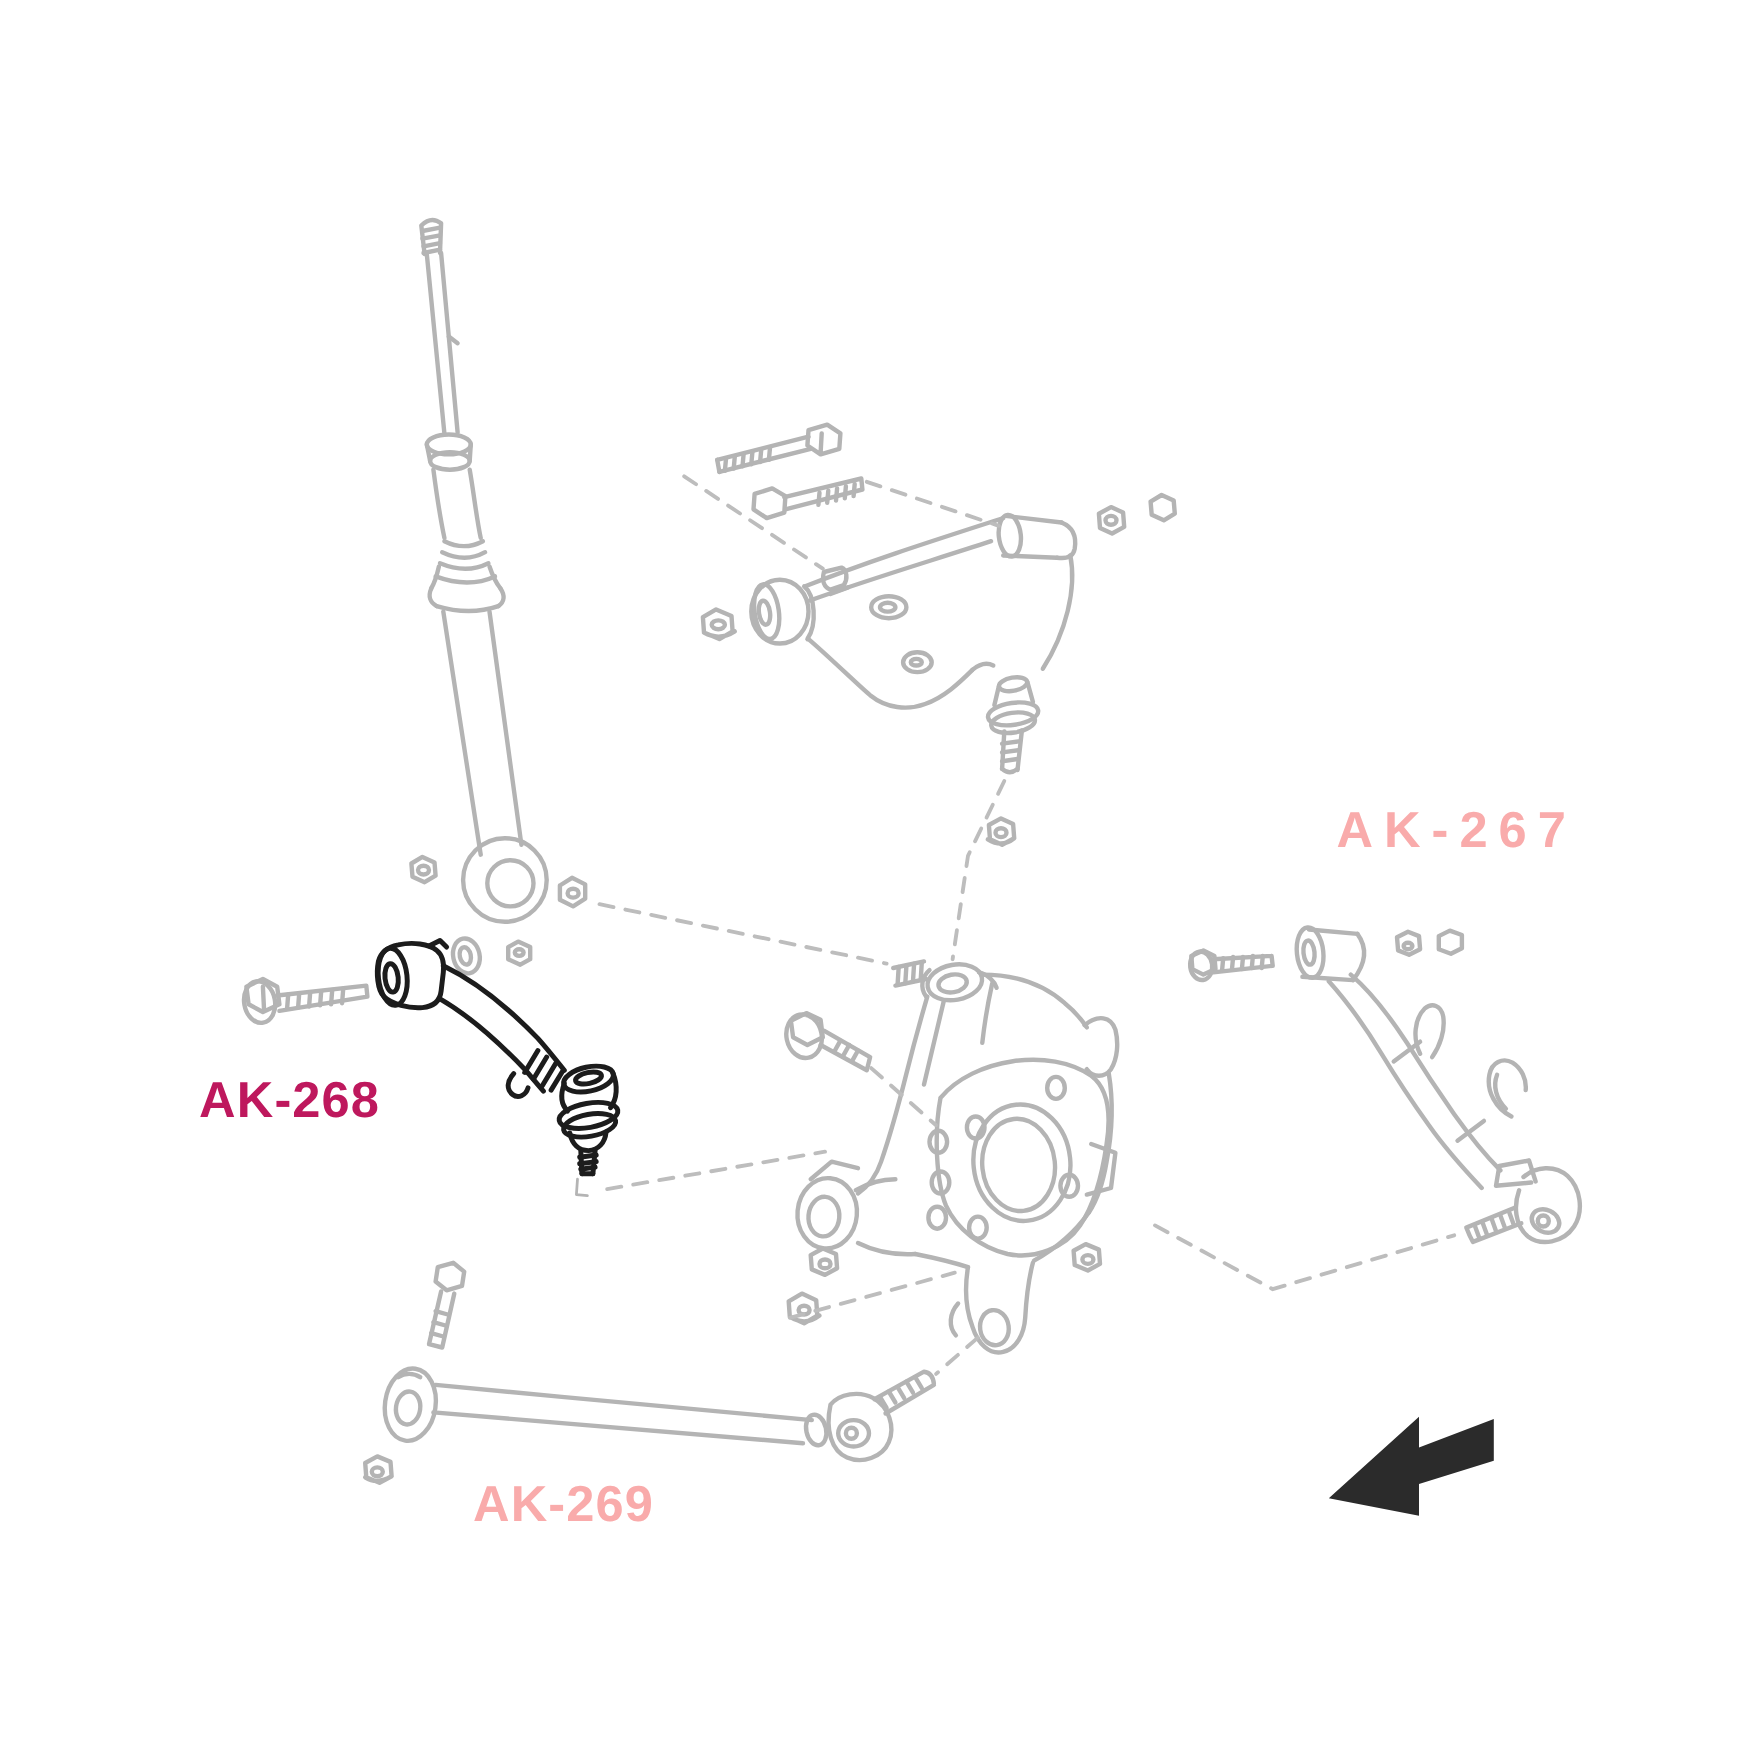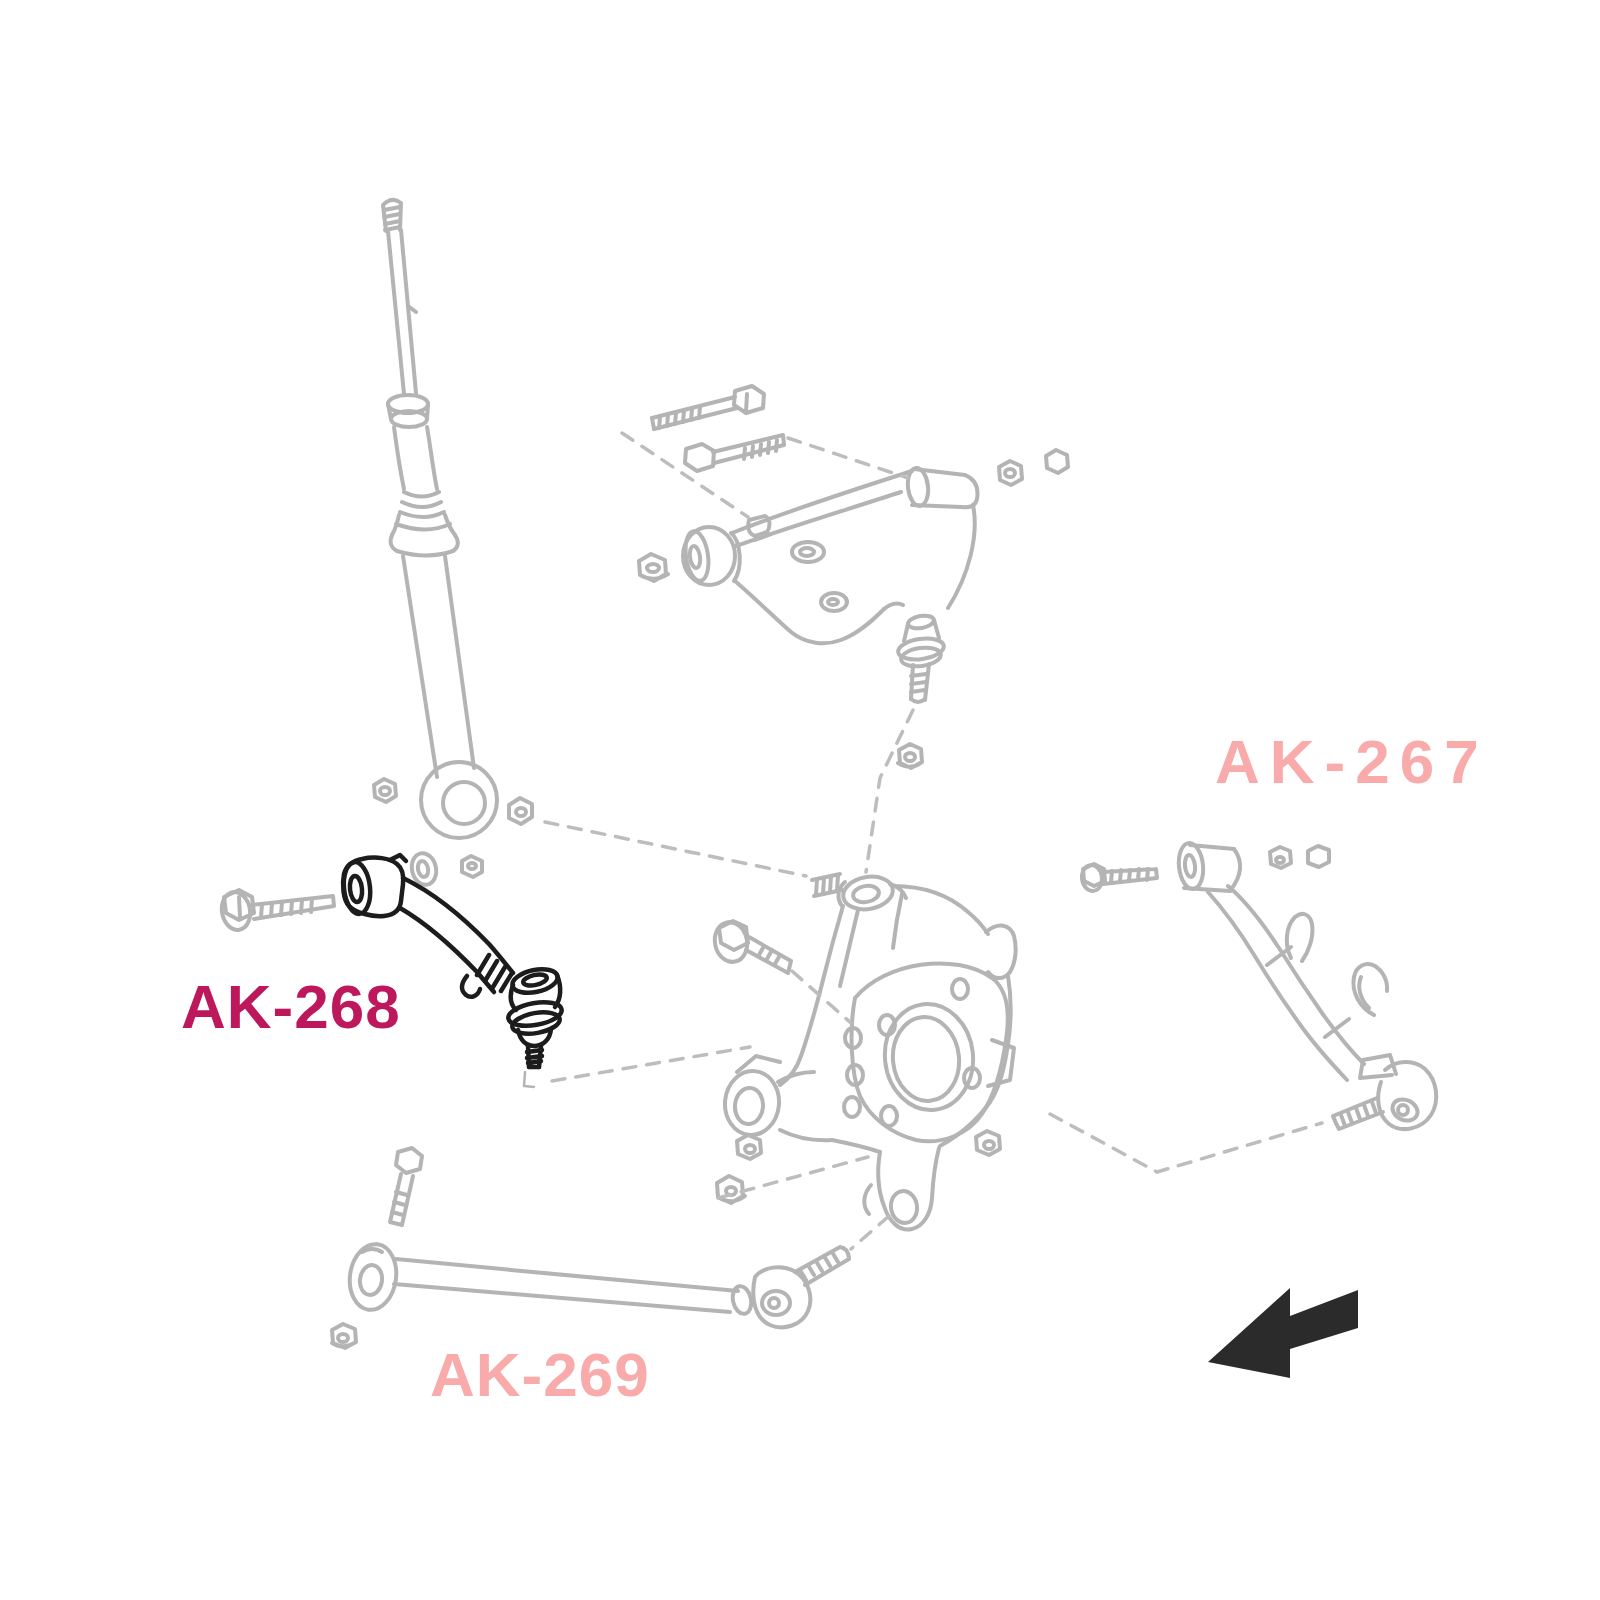--- a/index.html
+++ b/index.html
@@ -7,21 +7,21 @@
     position:relative;
     width:1600px;height:1600px;
     background:#ffffff;
     overflow:hidden;
     font-family:"Liberation Sans","DejaVu Sans",sans-serif;
   }
   .stage svg{position:absolute;left:0;top:0;}
   .part-label{
     position:absolute;
     font-weight:700;
-    font-size:62px;
+    font-size:46px;
     line-height:1;
     white-space:nowrap;
     letter-spacing:1px;
     user-select:none;
   }
   .label-ak267{left:1215px;top:731px;color:#f9abab;letter-spacing:10px;}
   .label-ak268{left:181px;top:976px;color:#be185d;}
   .label-ak269{left:430px;top:1344px;color:#f9abab;text-align:right;}
 </style>
 </head>

